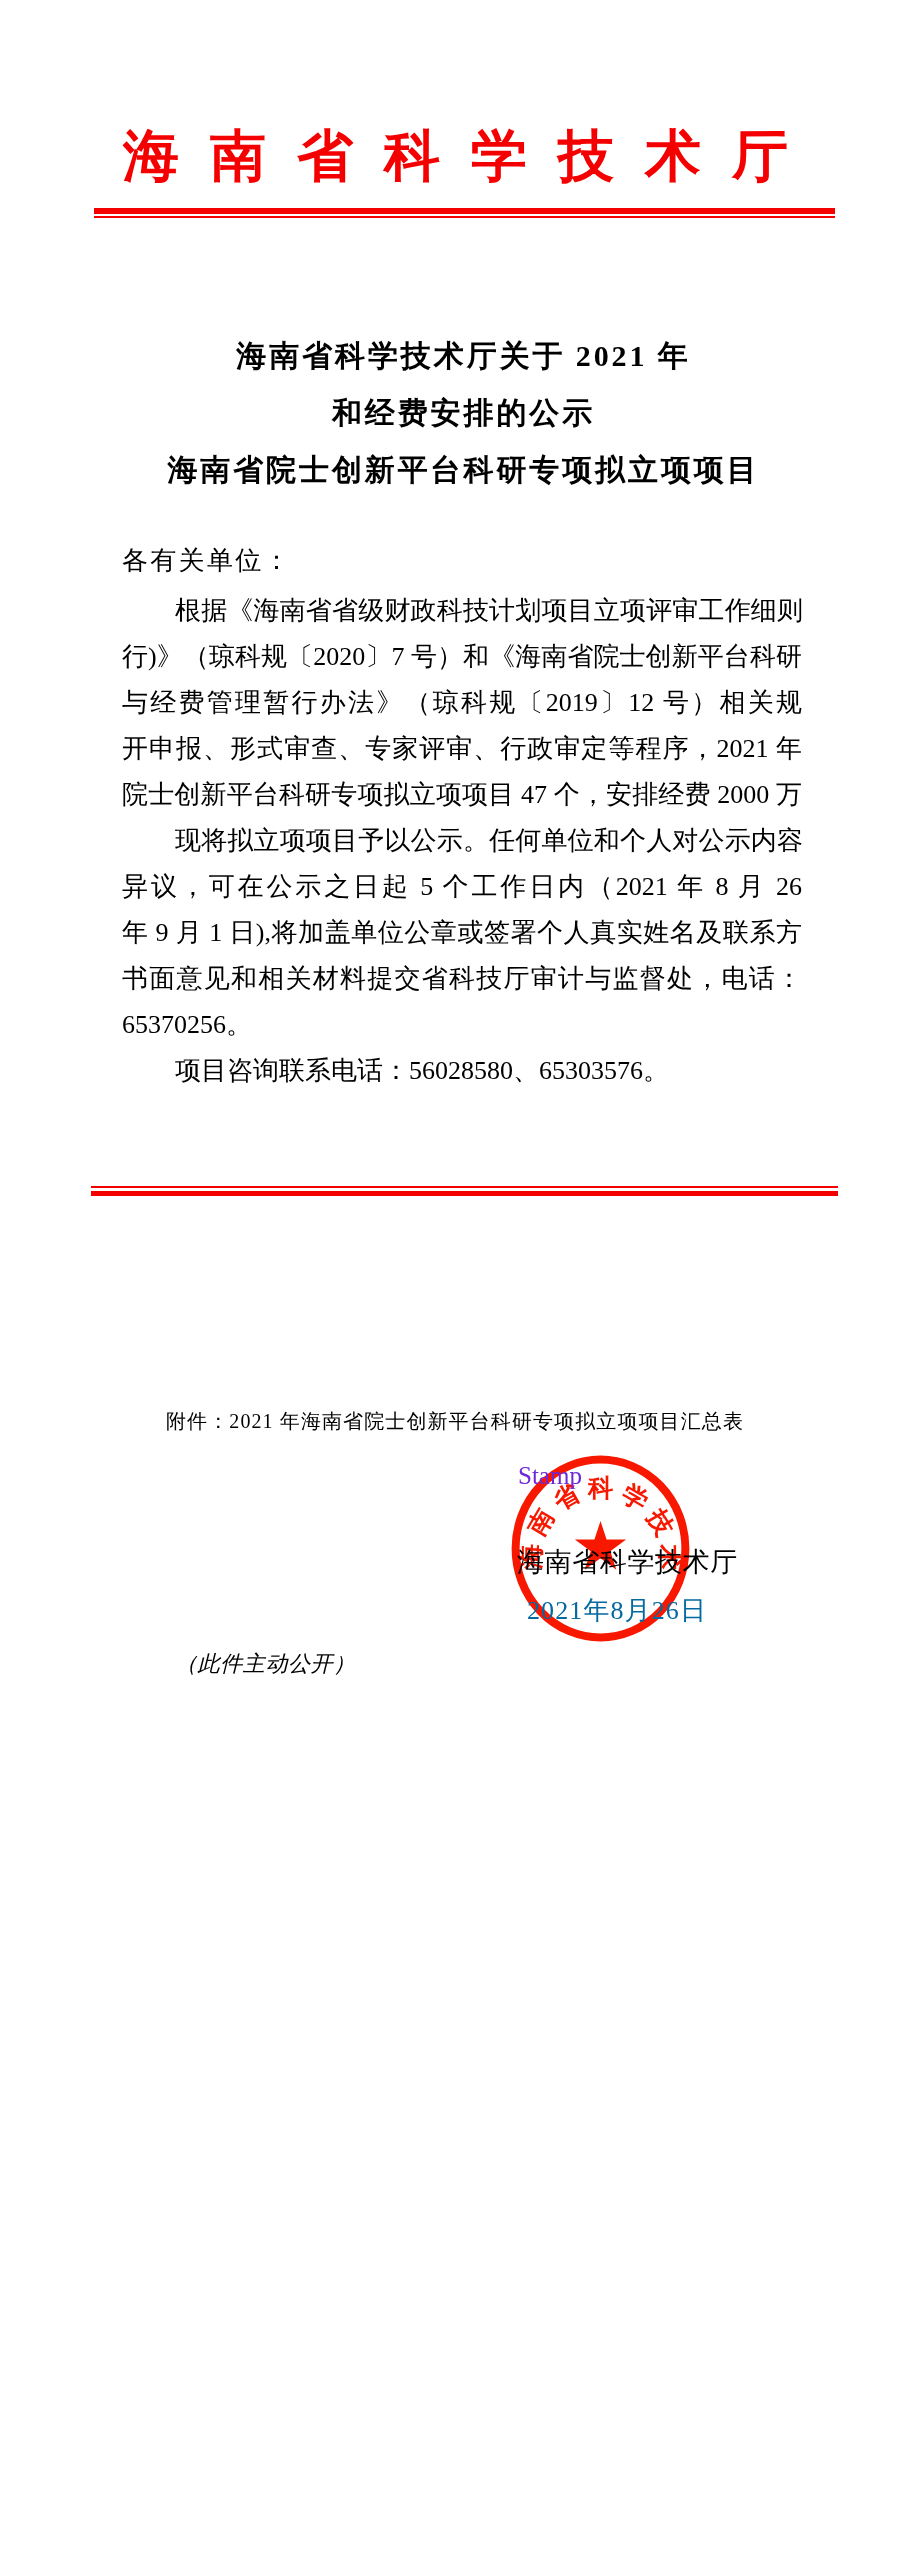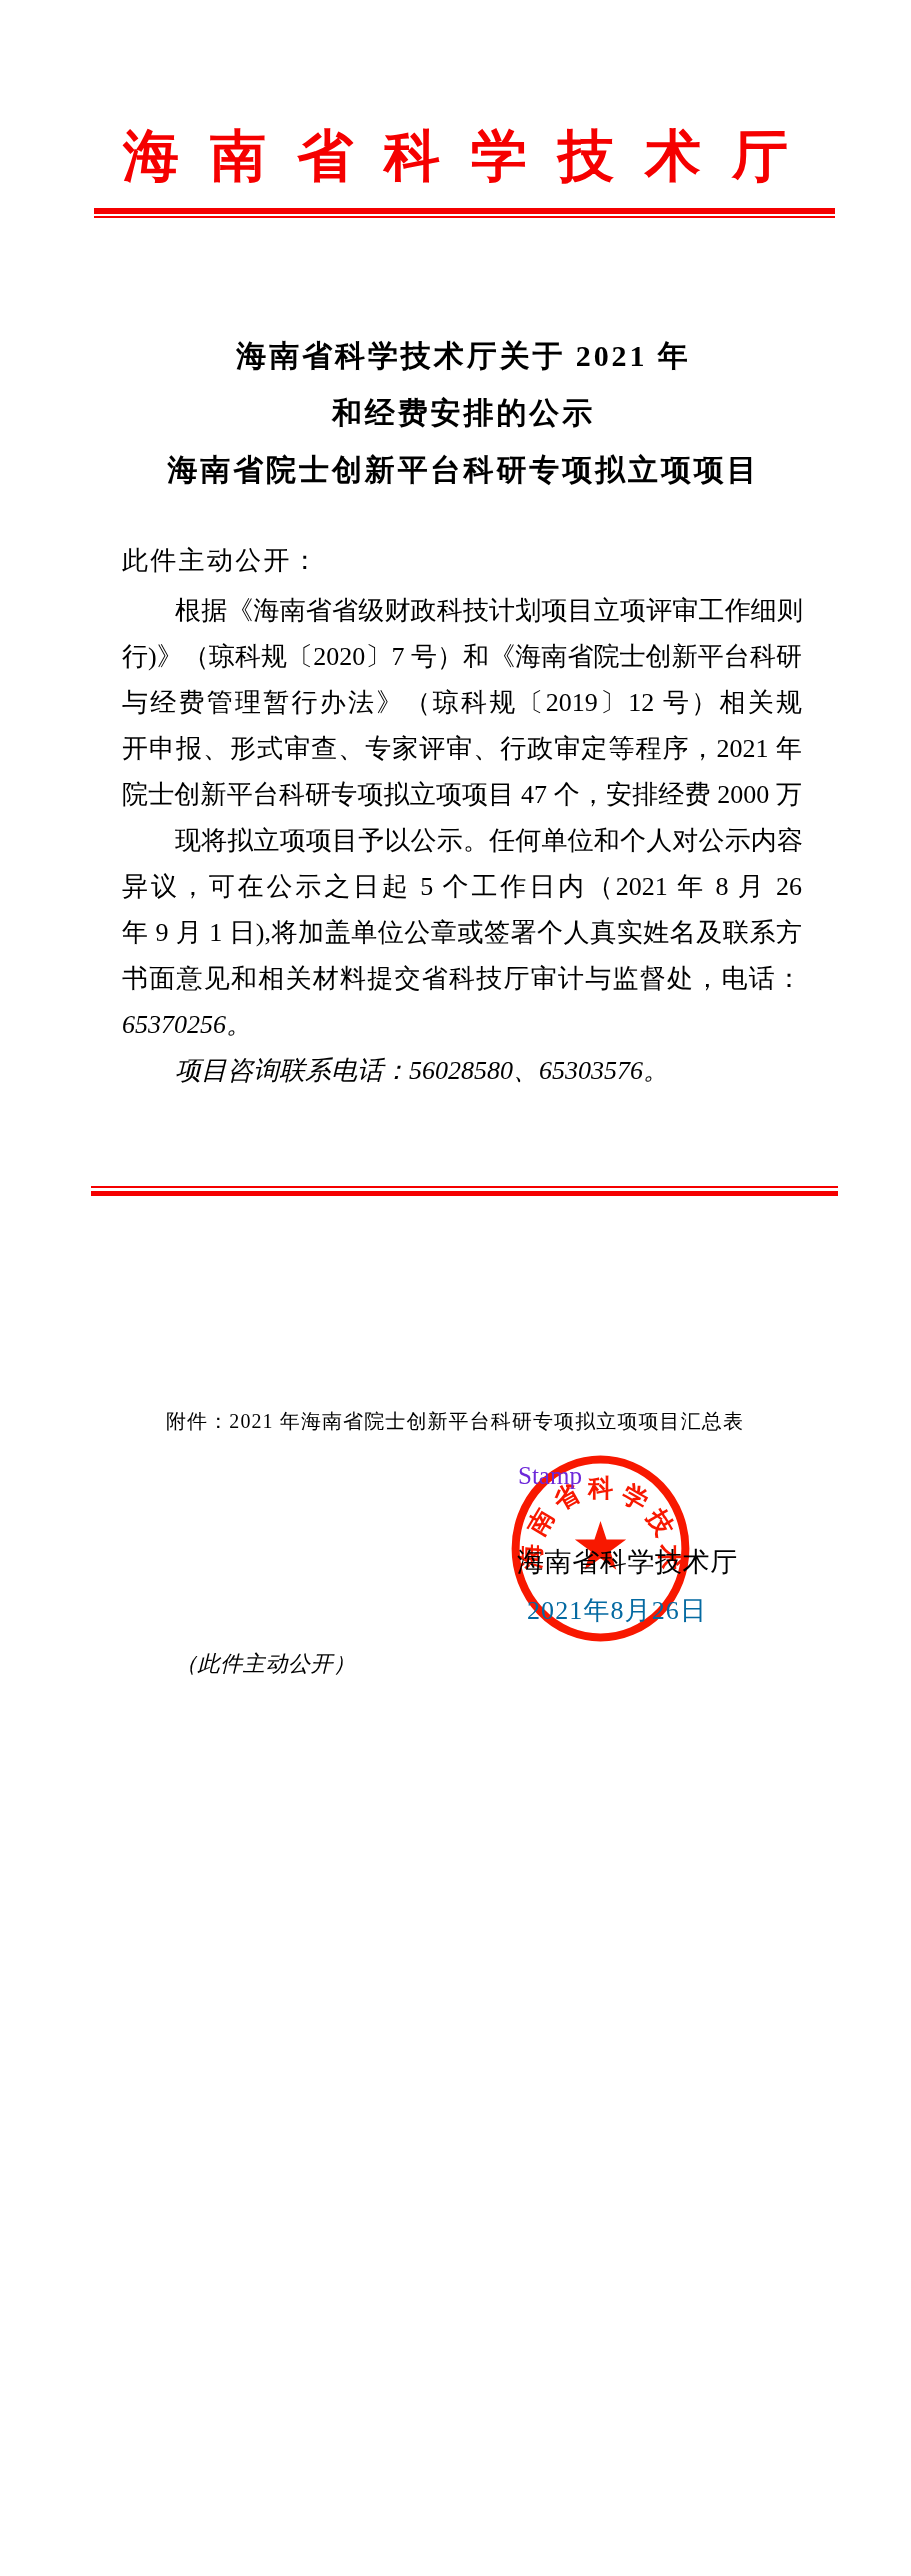--- a/index.html
+++ b/index.html
@@ -44,21 +44,21 @@
   }
   .body-block{
     position:absolute; top:588px; left:122px; width:680px;
   }
   .body-line{
     width:680px; height:46px; overflow:hidden;
     font-size:26px; line-height:46px;
     text-align:justify; text-align-last:justify;
   }
   .body-line.indent{width:628px; padding-left:53px;}
-  .body-line.left{text-align:right; text-align-last:left;font-style:italic;}
+  .body-line.left{text-align:right; text-align-last:left;}
   
   .attachment{
     position:absolute; top:1404px; left:166px;
     font-size:20px; line-height:34px; letter-spacing:1.1px;
     white-space:nowrap;
   }
   
   .seal{position:absolute; top:1449px; left:503px; width:195px; height:199px;}
   .stamp-label{
     position:absolute; top:1462px; left:518px;
@@ -99,21 +99,21 @@
     <div class="gap"></div>
     <div class="thin"></div>
   </div>
 
   <div class="doc-title">
     <div>海南省科学技术厅关于 2021 年</div>
     <div>和经费安排的公示</div>
     <div>海南省院士创新平台科研专项拟立项项目</div>
   </div>
 
-  <div class="salutation">此件主动公开：</div>
+  <div class="salutation">各有关单位：</div>
 
   <div class="body-block">
     <div class="body-line indent">根据《海南省省级财政科技计划项目立项评审工作细则（试</div>
     <div class="body-line">行)》（琼科规〔2020〕7 号）和《海南省院士创新平台科研专项</div>
     <div class="body-line">与经费管理暂行办法》（琼科规〔2019〕12 号）相关规定，经公</div>
     <div class="body-line">开申报、形式审查、专家评审、行政审定等程序，2021 年海南省</div>
     <div class="body-line">院士创新平台科研专项拟立项项目 47 个，安排经费 2000 万元。</div>
     <div class="body-line indent">现将拟立项项目予以公示。任何单位和个人对公示内容如有</div>
     <div class="body-line">异议，可在公示之日起 5 个工作日内（2021 年 8 月 26 日-2021</div>
     <div class="body-line">年 9 月 1 日),将加盖单位公章或签署个人真实姓名及联系方式的</div>

